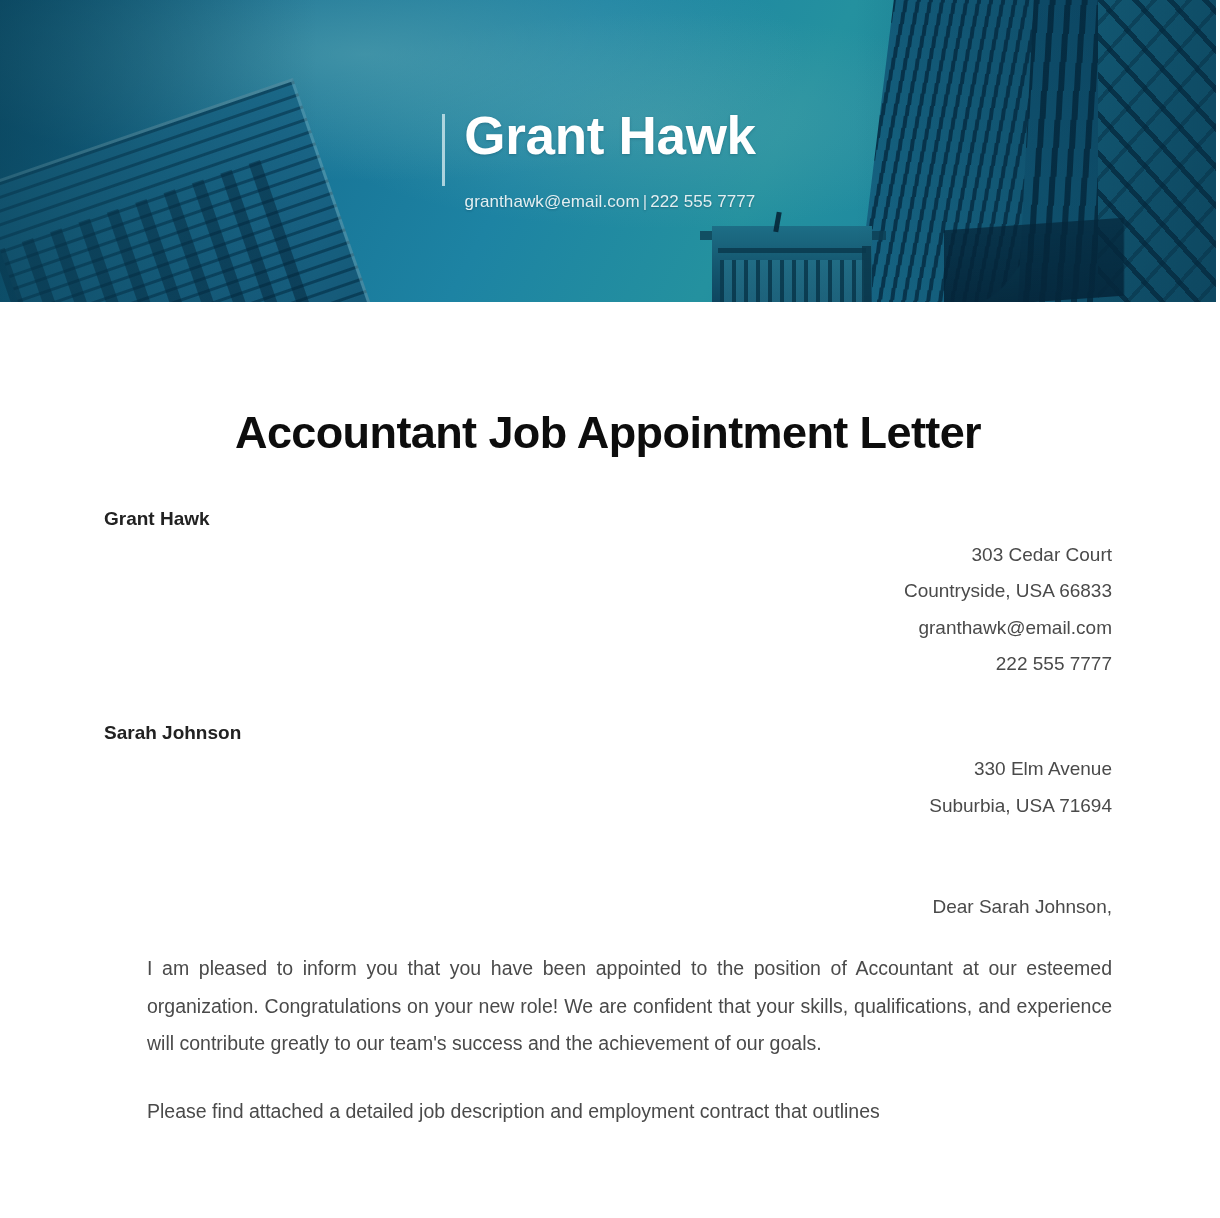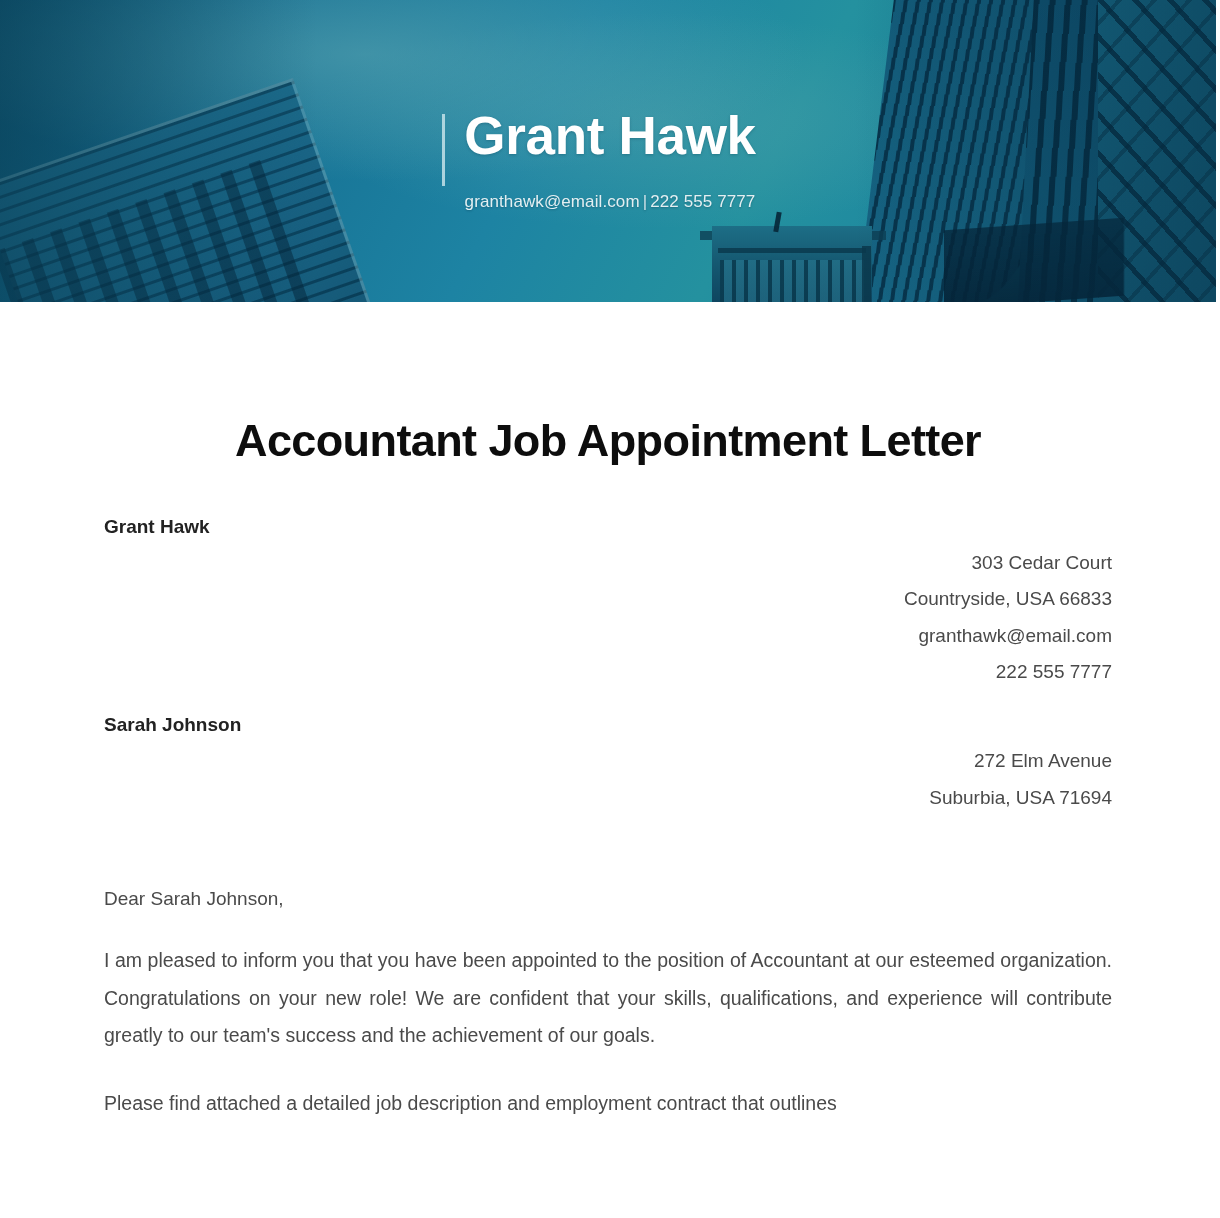--- a/index.html
+++ b/index.html
@@ -222,21 +222,21 @@
     text-shadow: 0 1px 2px rgba(0,40,60,0.3);
   }
   .banner-contact .sep {
     color: #cfe4ea;
     padding: 0 3px;
   }
 
   
   .content {
     position: relative;
-    padding: 11px 104px;
+    padding: 3px 104px;
   }
   .letter-title {
     margin: 0;
     padding-top: 103px;
     text-align: center;
     font-size: 45px;
     font-weight: bold;
     color: #0d0d0d;
     letter-spacing: -0.6px;
     line-height: 1.1;
@@ -252,36 +252,38 @@
     line-height: 1.92;
   }
   .addr-line {
     font-size: 19px;
     color: #4a4a4a;
     line-height: 1.92;
     text-align: right;
   }
 
   .addr-block.recipient {
-    margin-top: 16px;
+    margin-top: 32px;
   }
 
   .salutation {
     margin-top: 72px;
     font-size: 19px;
     color: #4a4a4a;
+    text-align: right;
   }
 
   .body-para {
     margin-top: 32px;
     font-size: 19.5px;
     line-height: 1.92;
     color: #4a4a4a;
     text-align: justify;
     text-justify: inter-word;
+    margin-left: 43px;
   }
   .body-para.last {
     margin-top: 30px;
   }
 </style>
 </head>
 <body>
 
 <div class="page">
 
@@ -321,21 +323,21 @@
     <div class="addr-block sender">
       <div class="addr-name">Grant Hawk</div>
       <div class="addr-line">303 Cedar Court</div>
       <div class="addr-line">Countryside, USA 66833</div>
       <div class="addr-line">granthawk@email.com</div>
       <div class="addr-line">222 555 7777</div>
     </div>
 
     <div class="addr-block recipient">
       <div class="addr-name">Sarah Johnson</div>
-      <div class="addr-line">272 Elm Avenue</div>
+      <div class="addr-line">330 Elm Avenue</div>
       <div class="addr-line">Suburbia, USA 71694</div>
     </div>
 
     <div class="salutation">Dear Sarah Johnson,</div>
 
     <p class="body-para">I am pleased to inform you that you have been appointed to the position of Accountant at our esteemed organization. Congratulations on your new role! We are confident that your skills, qualifications, and experience will contribute greatly to our team's success and the achievement of our goals.</p>
     <p class="body-para last">Please find attached a detailed job description and employment contract that outlines</p>
 
   </div>
 </div>

